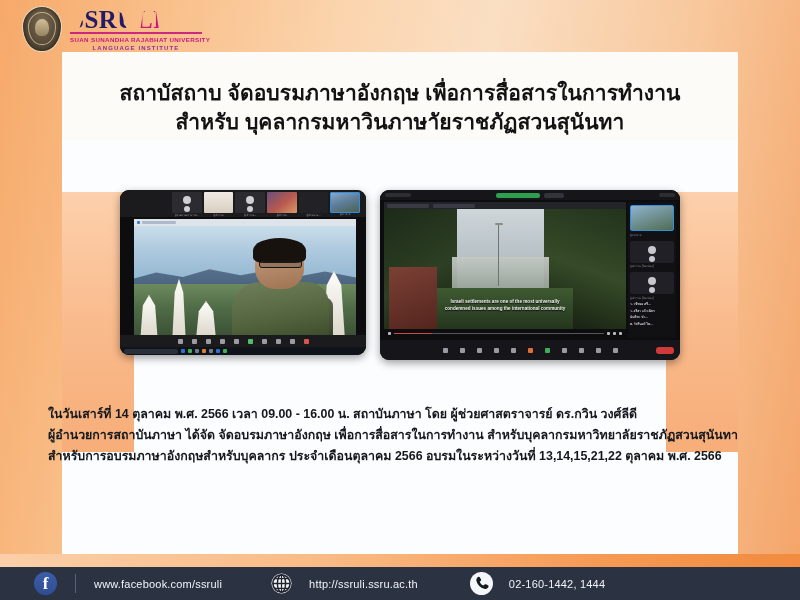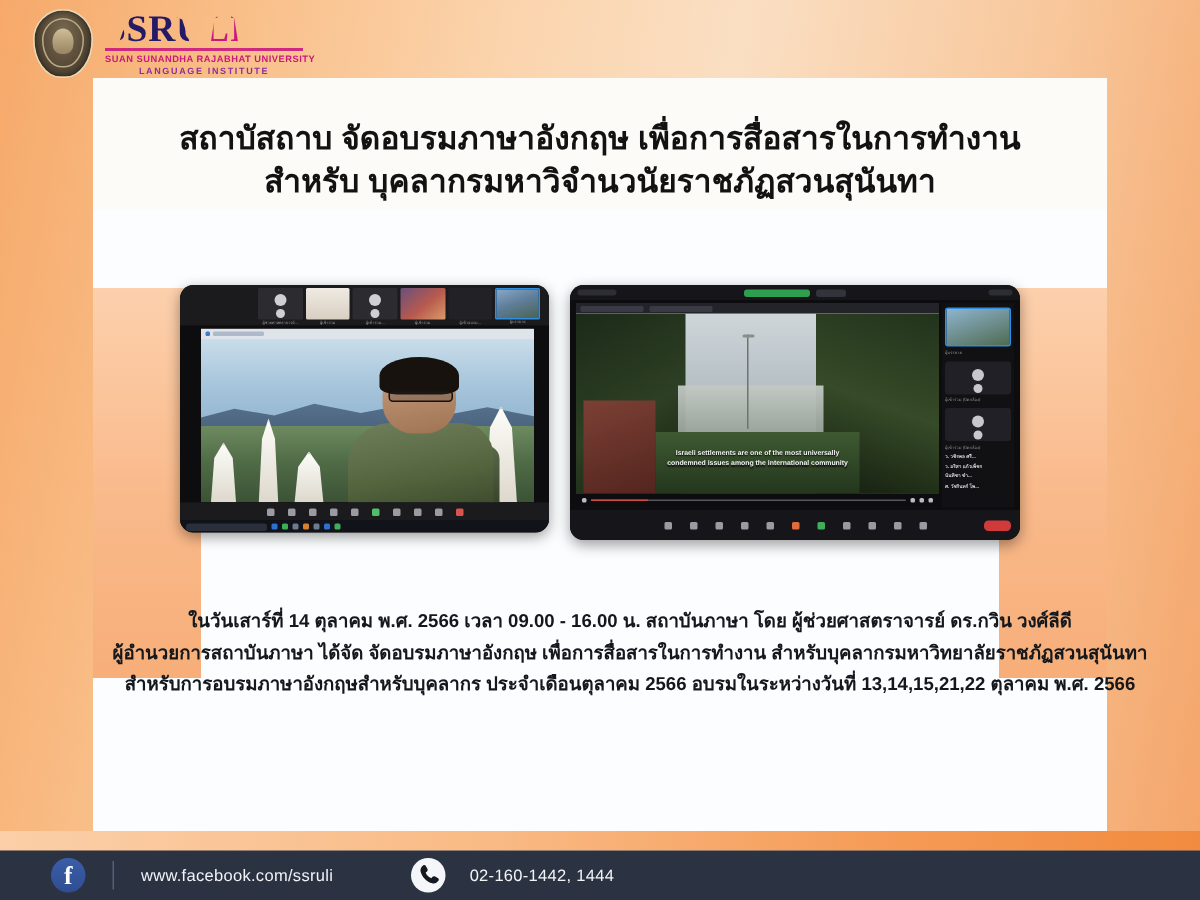--- a/index.html
+++ b/index.html
@@ -298,21 +298,21 @@
     display:flex;align-items:center;justify-content:center;gap:12px;
   }
   .rc{width:5px;height:5px;background:#9a9aa3;border-radius:1px;}
   .rc.g{background:#3fae5a;}
   .rc.o{background:#e06c3c;}
   .endbtn{position:absolute;right:6px;top:6px;width:18px;height:7px;background:#d03a3a;border-radius:3px;}
 
   
   .body-text {
     position:absolute; left:0; right:0; top:404px;
-    z-index:8; text-align:center;
+    z-index:8; text-align:left;
     color:#14181c; font-weight:bold;
     font-size:12.4px; line-height:21px;
     padding:0 8px;
     margin-left:40px;
   }
   .body-text p { white-space:nowrap; }
 
   
   .footgrad {
     position:absolute; left:0; right:0; bottom:33px; height:13px;
@@ -361,21 +361,21 @@
   </div>
 
   <div class="card">
     <div class="card-top"></div>
     <div class="sidepanel left"></div>
     <div class="sidepanel right"></div>
   </div>
 
   <div class="title">
     <span>สถาบัสถาบ จัดอบรมภาษาอังกฤษ เพื่อการสื่อสารในการทำงาน</span>
-    <span class="l2">สำหรับ บุคลากรมหาวิจำนวนัยราชภัฏสวนสุนันทา</span>
+    <span class="l2">สำหรับ บุคลากรมหาวินภาษาัยราชภัฏสวนสุนันทา</span>
   </div>
 
   <div class="media">
 
     <div class="shot shotA">
       <div class="zbar">
         <div class="zthumb av">
             <div class="zlbl">ผู้ช่วยศาสตราจารย์...</div>
           </div>
         <div class="zthumb ph">
@@ -515,20 +515,33 @@
 
   <div class="footer">
     <div class="fitem" style="margin-left:34px;">
       <span class="ic">
         <span class="fb-ic">f</span>
       </span>
       <span class="fsep" style="margin:0 18px;"></span>
       <span class="txt">www.facebook.com/ssruli</span>
     </div>
 
+    <div class="fitem" style="margin-left:48px;">
+      <span class="ic globe-ic">
+        <svg viewBox="0 0 24 24" width="23" height="23">
+          <circle cx="12" cy="12" r="10.5" fill="#f4f6f9"></circle>
+          <circle cx="12" cy="12" r="9" fill="none" stroke="#20242e" stroke-width="1.7"></circle>
+          <ellipse cx="12" cy="12" rx="4.3" ry="9" fill="none" stroke="#20242e" stroke-width="1.5"></ellipse>
+          <line x1="3" y1="12" x2="21" y2="12" stroke="#20242e" stroke-width="1.5"></line>
+          <path d="M4.6 7 H19.4 M4.6 17 H19.4" stroke="#20242e" stroke-width="1.3" fill="none"></path>
+          <line x1="12" y1="3" x2="12" y2="21" stroke="#20242e" stroke-width="1.3"></line>
+        </svg>
+      </span>
+      <span class="txt" style="margin-left:16px;">http://ssruli.ssru.ac.th</span>
+    </div>
 
     <div class="fitem" style="margin-left:52px;text-align:right;">
       <span class="ic phone-ic">
         <svg viewBox="0 0 24 24" width="23" height="23">
           <circle cx="12" cy="12" r="11" fill="#f4f6f9"></circle>
           <path d="M8.4 5.2c.7-.5 1.6-.3 2 .5l1 1.8c.4.7.2 1.5-.4 2l-.8.6c.6 1.9 2.1 3.4 4 4l.6-.8c.5-.6 1.3-.8 2-.4l1.8 1c.8.4 1 1.3.5 2-1 1.4-2.7 2.2-4.3 1.7-3.9-1.1-7-4.2-8.1-8.1-.4-1.6.3-3.3 1.7-4.3z" fill="#15181f"></path>
         </svg>
       </span>
       <span class="txt" style="margin-left:16px;">02-160-1442, 1444</span>
     </div>

